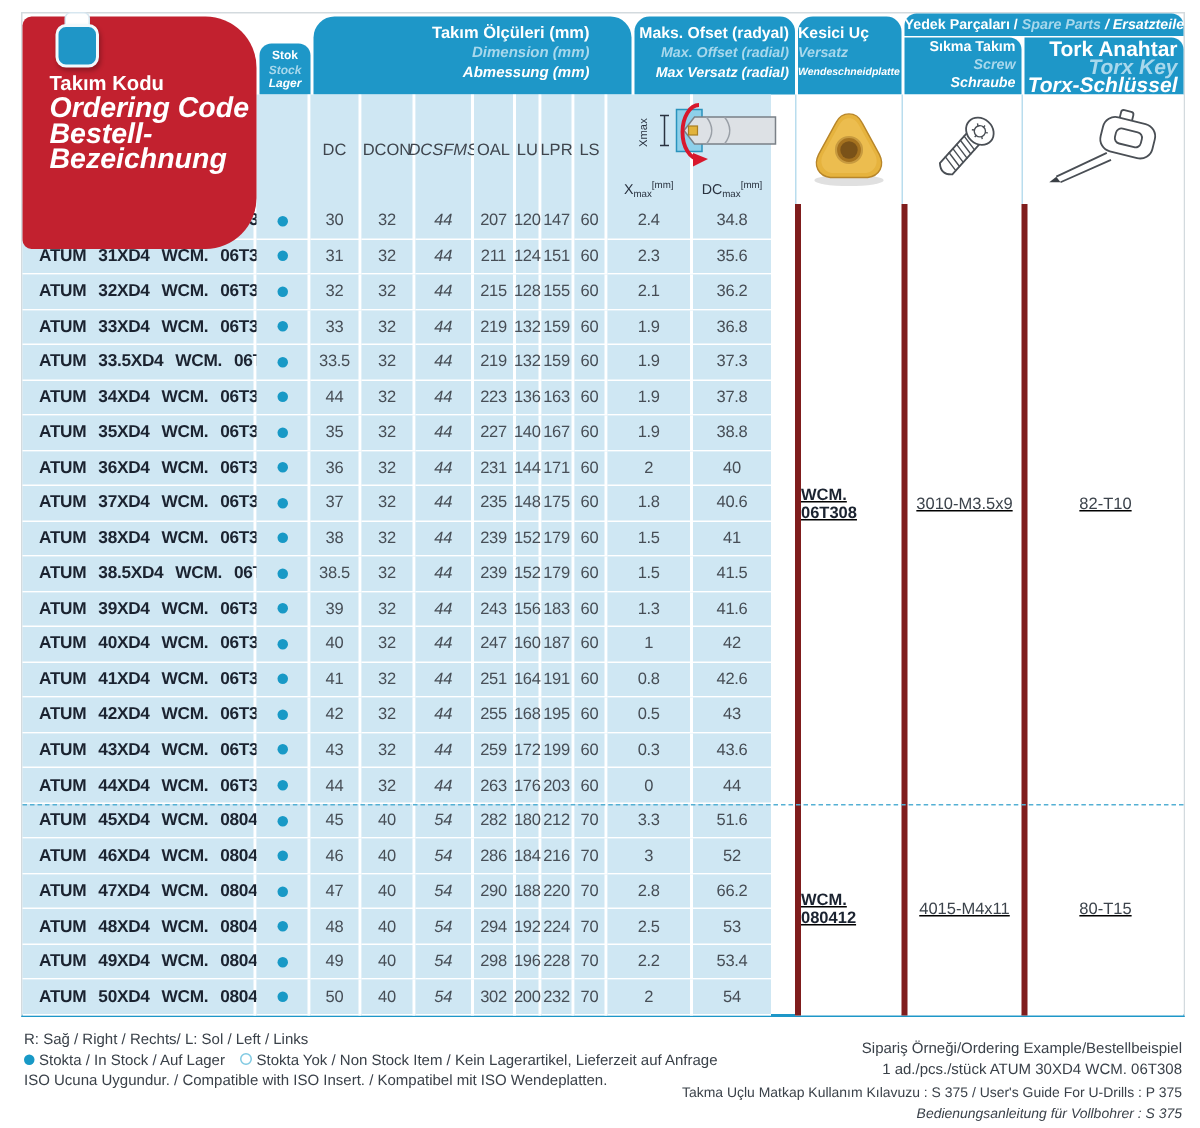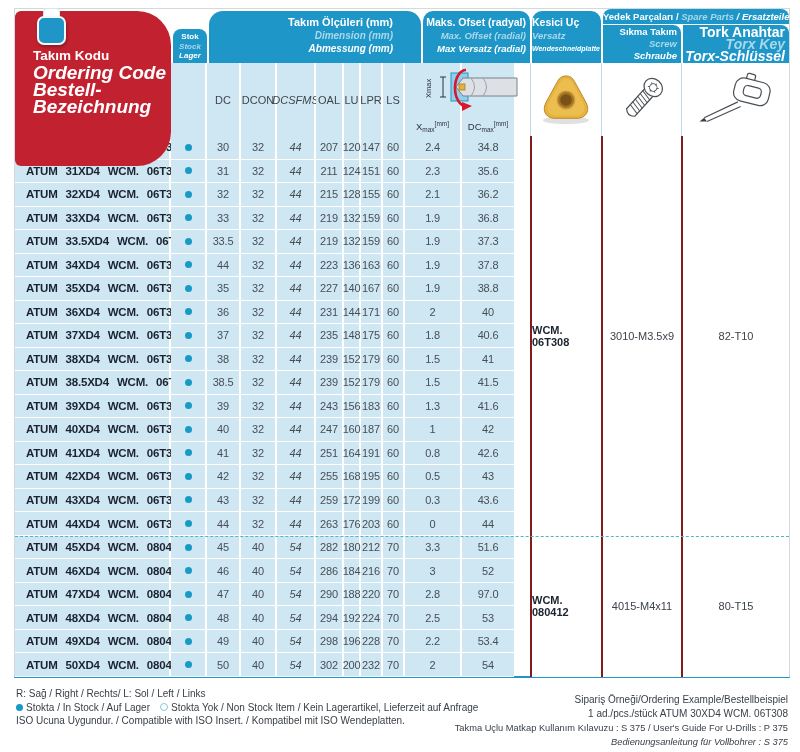--- a/index.html
+++ b/index.html
@@ -74,22 +74,22 @@
   #tableBody{position:absolute;left:0;top:127px;width:774px;height:541px;
              display:flex;flex-direction:column;}
   .trow{flex:1;display:flex;min-height:0;}
   .trow .cell{background:#cfe7f3;border-right:2px solid #fff;border-bottom:1px solid #fff;
               display:flex;align-items:center;justify-content:center;}
   .code-cell{justify-content:flex-start !important;padding-left:11px;font-weight:bold;
              font-size:11.5px;color:#1b2330;word-spacing:5px;letter-spacing:-0.2px;white-space:nowrap;}
   .num{font-size:11px;color:#474e56;letter-spacing:-0.2px;}
   .dot{width:7px;height:7px;border-radius:50%;background:#1899c6;}
 
-  .wcol{position:absolute;top:0;bottom:0;background:#fff;border-left:2px solid #7f1d1d;
-        box-sizing:border-box;display:flex;flex-direction:column;z-index:2;}
+  .wcol{position:absolute;top:0;bottom:0;background:#fff;border-left:4px solid #7f1d1d;
+        box-sizing:border-box;display:flex;flex-direction:column;z-index:2;text-decoration:underline;}
   #colInsert{left:515px;width:71px;}
   #colScrew{left:586px;width:80px;}
   #colTorx{left:666px;width:108px;}
   .gcell{display:flex;align-items:center;justify-content:center;font-size:11px;color:#3c434b;}
   .g1{height:73.91%;} .g2{height:26.09%;}
   .insert-code{font-weight:bold;color:#1b2330;}
   #groupDash{position:absolute;left:0;width:774px;top:73.91%;border-top:1px dashed #54b0d4;z-index:4;}
 
   
   #footerLeft{position:absolute;left:16px;top:687px;font-size:10px;color:#3a4149;line-height:13.5px;}
@@ -519,21 +519,21 @@
             <div class="dot"></div>
           </div>
           <div class="cell num w-dc">47</div>
           <div class="cell num w-dcon">40</div>
           <div class="cell num w-dcsfms">54</div>
           <div class="cell num w-oal">290</div>
           <div class="cell num w-lu">188</div>
           <div class="cell num w-lpr">220</div>
           <div class="cell num w-ls">70</div>
           <div class="cell num w-xmax">2.8</div>
-          <div class="cell num w-dcmax">97.0</div>
+          <div class="cell num w-dcmax">66.2</div>
         </div>
         <div class="trow">
           <div class="cell w-code code-cell">ATUM 48XD4 WCM. 080412</div>
           <div class="cell w-stok">
             <div class="dot"></div>
           </div>
           <div class="cell num w-dc">48</div>
           <div class="cell num w-dcon">40</div>
           <div class="cell num w-dcsfms">54</div>
           <div class="cell num w-oal">294</div>

